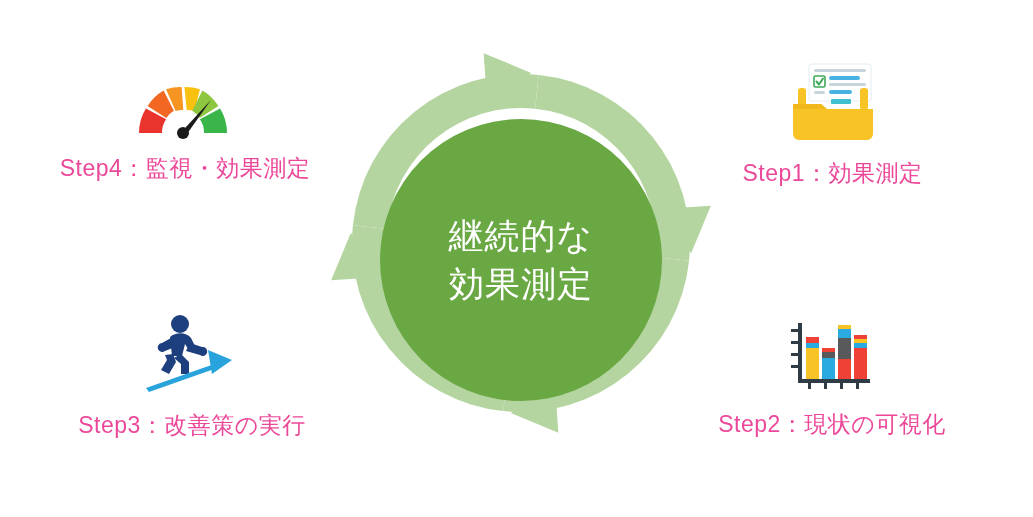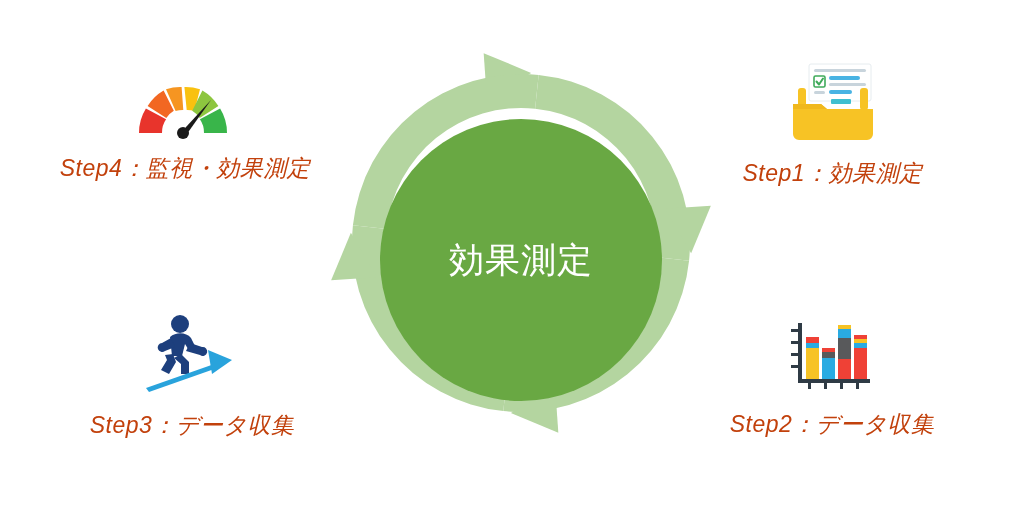--- a/index.html
+++ b/index.html
@@ -65,26 +65,25 @@
   }
 
   
   .step {
     position: absolute;
     display: flex;
     flex-direction: column;
     align-items: center;
   }
   .step-label {
-    color: #c2410c;
+    color: #ec4899;
     font-size: 23px;
     line-height: 30px;
     white-space: nowrap;
     letter-spacing: 0.5px;
-    font-style: italic;
   }
   .step-icon {
     display: block;
   }
 
   #step1 { left: 700px; top: 60px; width: 265px; }
   #step2 { left: 692px; top: 315px; width: 280px; }
   #step3 { left: 52px; top: 312px; width: 280px; }
   #step4 { left: 40px; top: 75px; width: 290px; }
 
@@ -135,20 +134,21 @@
           A 169 169 0 0 1 210 41
           L 210 75
           A 135 135 0 0 0 75 210
           Z" transform="rotate(6 210 210)"></path>
 
         <path d="M 64 234 L 18 234 L 41 188 Z" transform="rotate(-4 210 210)"></path>
       </g>
     </svg>
 
     <div class="center-circle">
+      <div class="center-line">継続的な</div>
       <div class="center-line">効果測定</div>
     </div>
   </div>
 
   <div class="step" id="step1">
     <svg class="step-icon" width="108" height="86" viewBox="0 0 108 86">
 
       <rect x="30" y="4" width="62" height="37" rx="2" fill="#ffffff" stroke="#e6ecef" stroke-width="1"></rect>
       <rect x="35" y="9" width="52" height="3" rx="1.5" fill="#c8d4dc"></rect>
       <rect x="35" y="16" width="11" height="11" rx="1.5" fill="#ffffff" stroke="#3faa5a" stroke-width="1.6"></rect>
@@ -196,21 +196,21 @@
       <rect x="56" y="44" width="13" height="20" fill="#ef4136"></rect>
       <rect x="56" y="23" width="13" height="21" fill="#58595b"></rect>
       <rect x="56" y="14" width="13" height="9" fill="#29abe2"></rect>
       <rect x="56" y="10" width="13" height="4" fill="#f7c325"></rect>
 
       <rect x="72" y="33" width="13" height="31" fill="#ef4136"></rect>
       <rect x="72" y="28" width="13" height="5" fill="#29abe2"></rect>
       <rect x="72" y="24" width="13" height="4" fill="#f7c325"></rect>
       <rect x="72" y="20" width="13" height="4" fill="#ef4136"></rect>
     </svg>
-    <div class="step-label">Step2：データ収集</div>
+    <div class="step-label">Step2：現状の可視化</div>
   </div>
 
   <div class="step" id="step3">
     <svg class="step-icon" width="104" height="86" viewBox="0 0 104 86">
       <g fill="#1d3f7d">
         <circle cx="40" cy="12" r="9"></circle>
 
         <path d="M 30 25 C 36 20 46 20 51 26 L 56 36 L 50 40 L 45 32 L 42 44 L 32 44 Z"></path>
 
         <path d="M 50 31 L 62 35 A 4.5 4.5 0 1 1 60 43 L 46 39 Z"></path>
@@ -219,21 +219,21 @@
 
         <path d="M 41 42 L 49 50 L 49 62 L 41 62 L 41 52 L 34 46 Z"></path>
 
         <path d="M 33 42 L 36 50 L 29 62 L 21 58 L 27 48 L 25 43 Z"></path>
       </g>
       <g>
         <path d="M 6 76 L 80 50 L 80 55 L 9 80 Z" fill="#29a3dc"></path>
         <path d="M 68 38 L 92 48 L 72 62 Z" fill="#29a3dc"></path>
       </g>
     </svg>
-    <div class="step-label">Step3：データ収集</div>
+    <div class="step-label">Step3：改善策の実行</div>
   </div>
 
   <div class="step" id="step4">
     <svg class="step-icon" width="104" height="66" viewBox="0 0 104 66">
       <g stroke-width="0">
 
         <path d="M 6 58 A 46 46 0 0 1 12.9 33.4 L 33.1 44.2 A 23 23 0 0 0 29 58 Z" fill="#e8342c"></path>
         <path d="M 14.6 31.0 A 46 46 0 0 1 30.6 15.5 L 40.8 35.8 A 23 23 0 0 0 33.3 43.1 Z" fill="#f26722"></path>
         <path d="M 33.0 14.3 A 46 46 0 0 1 48.6 12.1 L 50.3 34.9 A 23 23 0 0 0 42.6 36.0 Z" fill="#f69521"></path>
         <path d="M 51.4 12.1 A 46 46 0 0 1 67.0 14.3 L 61.4 36.0 A 23 23 0 0 0 53.7 34.9 Z" fill="#f9c10f"></path>

